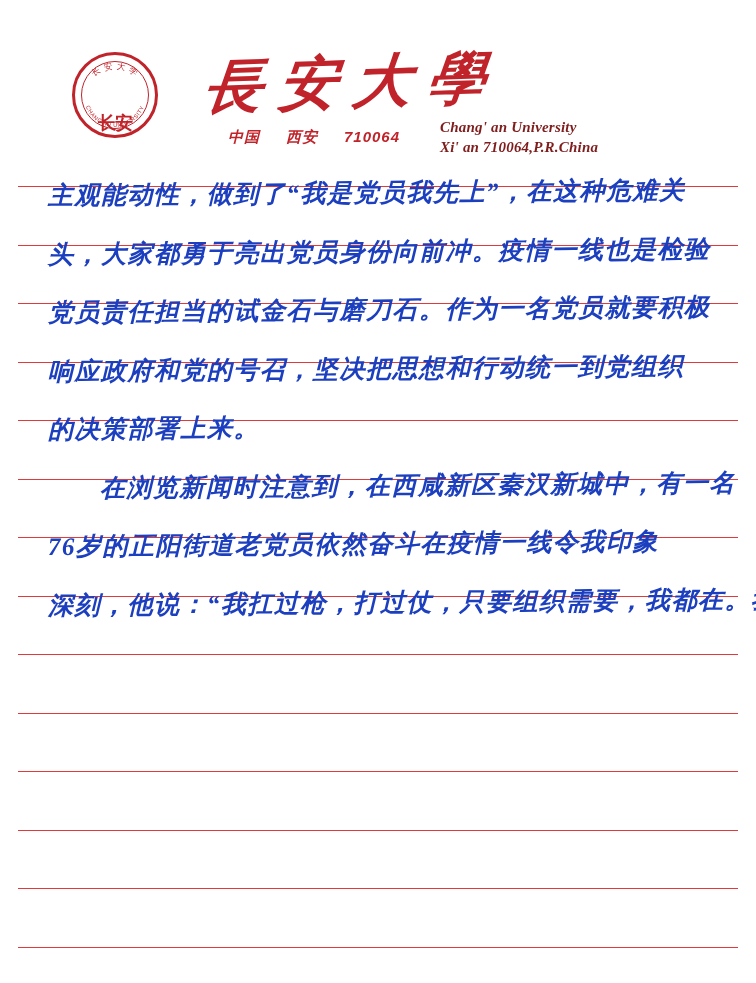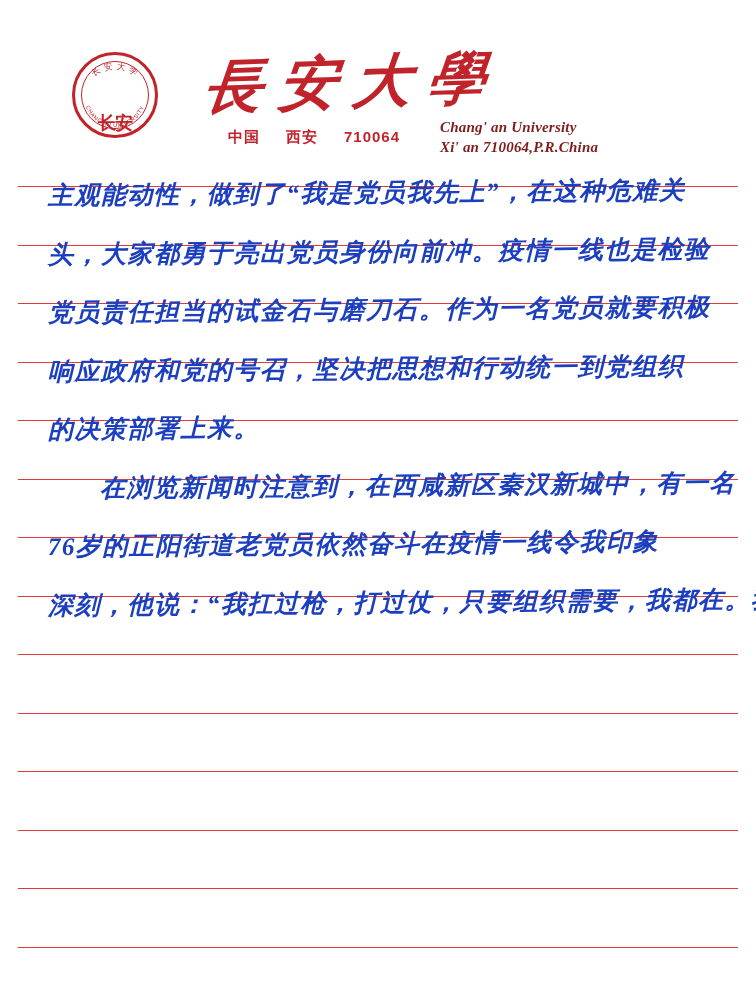--- a/index.html
+++ b/index.html
@@ -87,21 +87,21 @@
     position: absolute;
     left: 228px;
     top: 128px;
     color: #c0232a;
     font-family: "Liberation Sans", sans-serif;
     font-size: 15px;
     font-weight: bold;
     letter-spacing: 1px;
     white-space: nowrap;
   }
-  #addr-cn span { margin-right: 26px; }
+  #addr-cn span { margin-right: 26px; font-style: italic; }
   #addr-cn span:last-child { margin-right: 0; }
 
   #brand-en {
     position: absolute;
     left: 440px;
     top: 118px;
     color: #7f1d1d;
     font-family: "Liberation Serif", serif;
     font-size: 15px;
     font-weight: bold;

